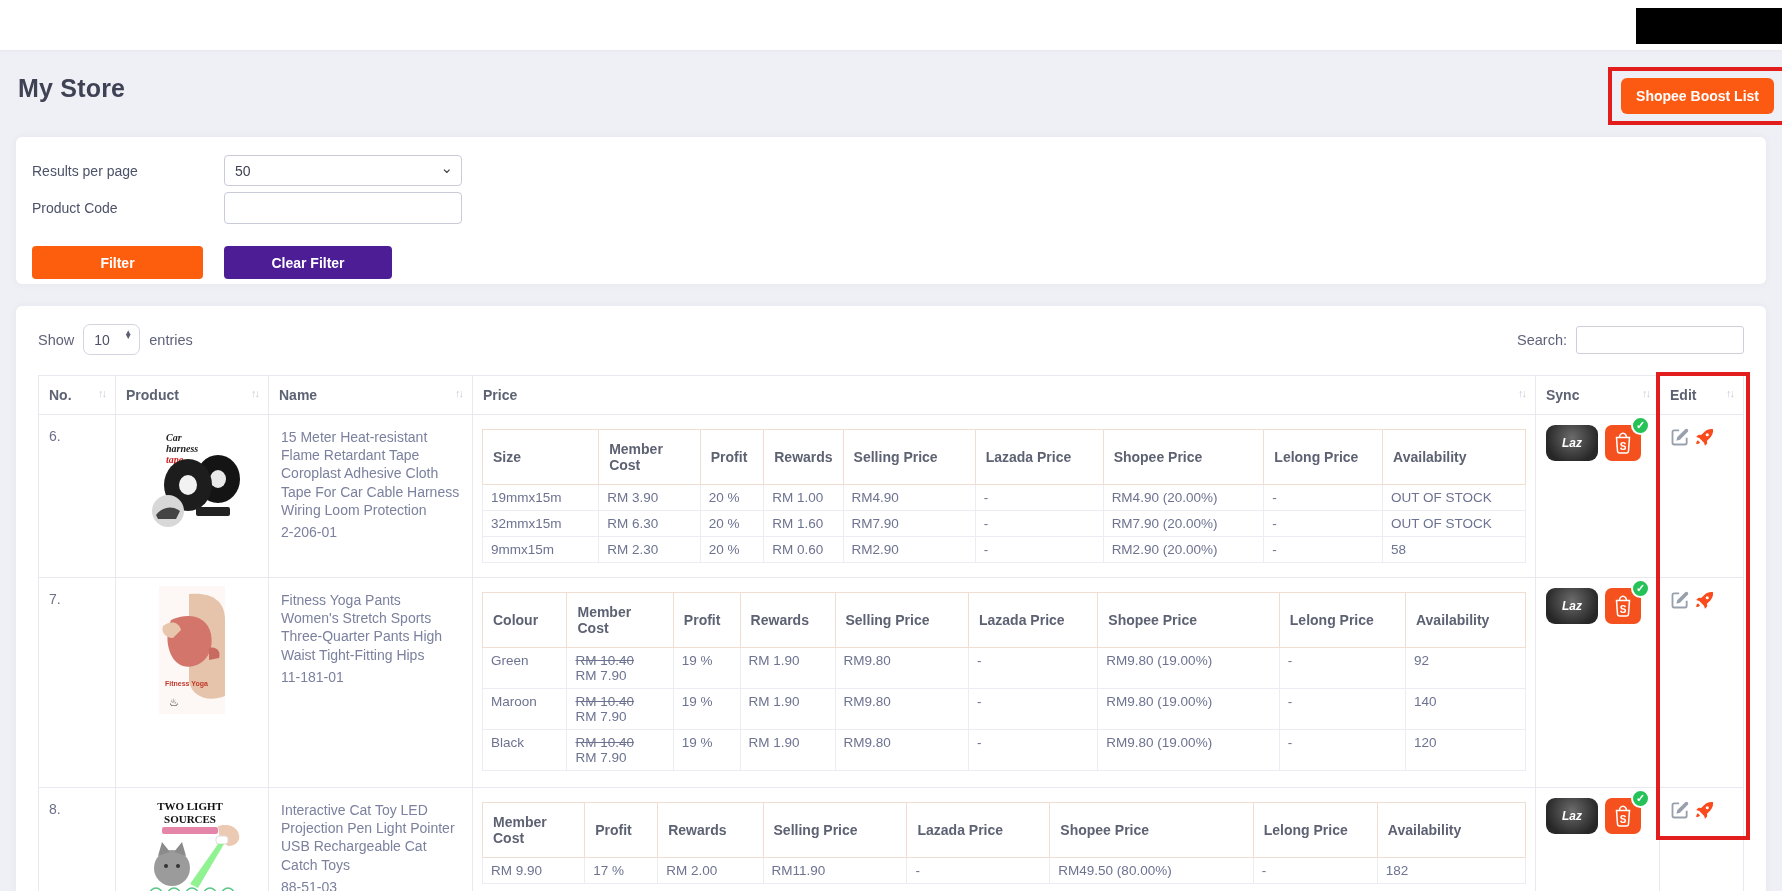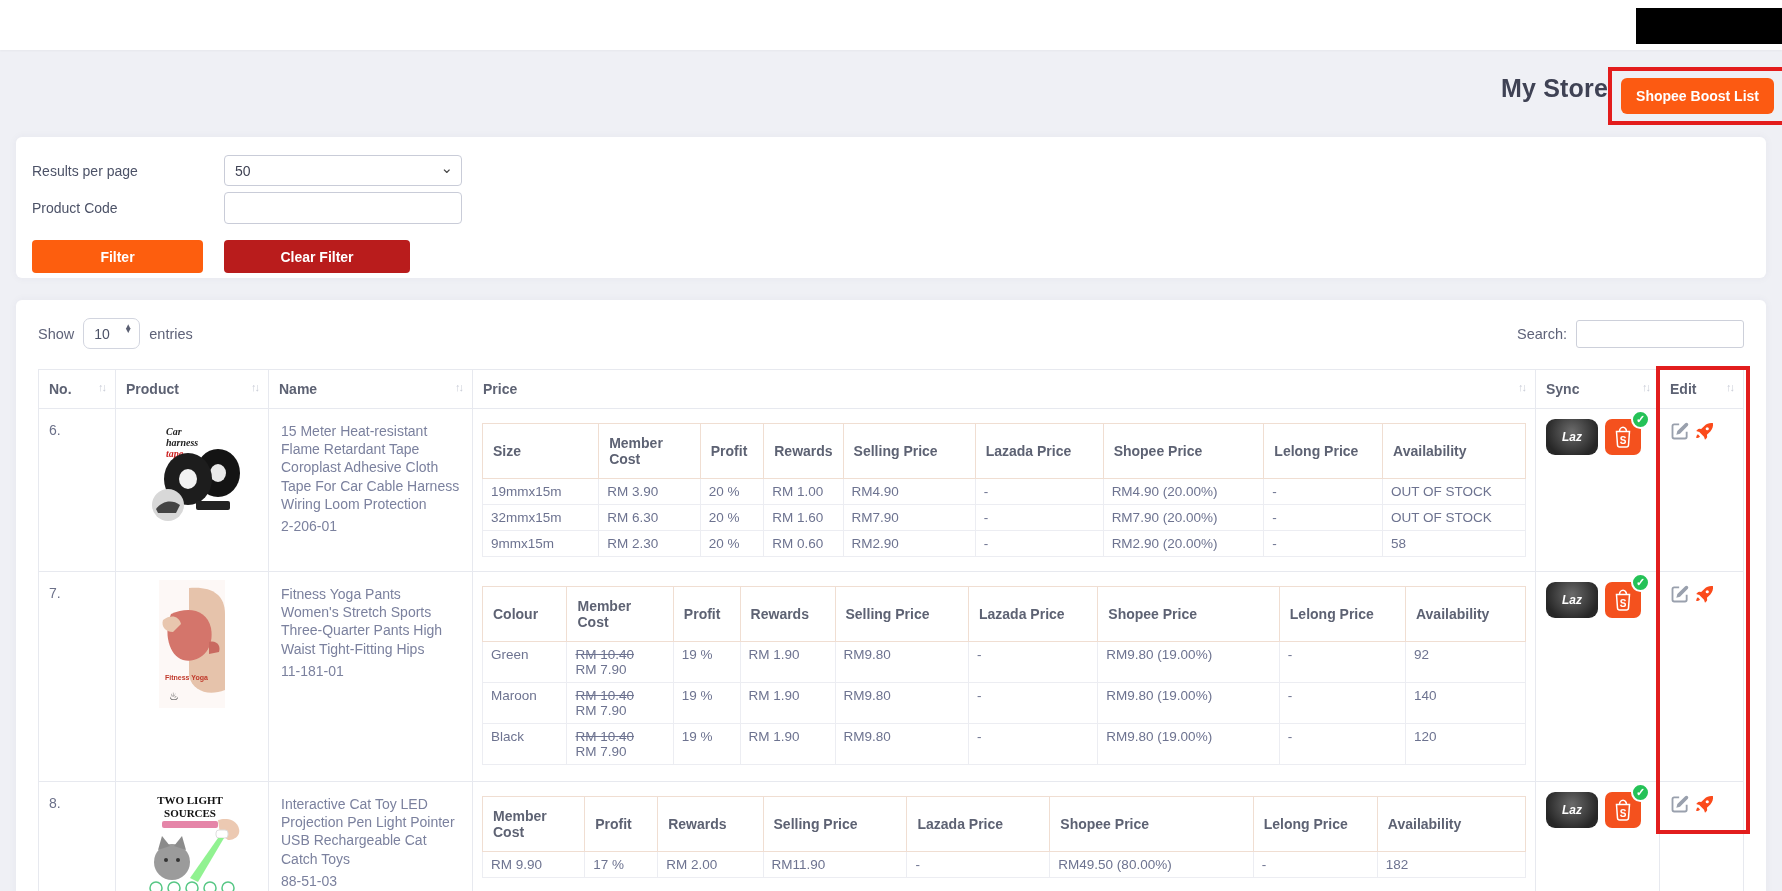--- a/index.html
+++ b/index.html
@@ -8,40 +8,40 @@
     width:1782px; height:891px; overflow:hidden;
     background:#eff0f5;
     font-family:"Liberation Sans", sans-serif;
     color:#6e7490;
   }
   
   .topbar { height:50px; background:#ffffff; position:relative; box-shadow:0 1px 2px rgba(0,0,0,.04); }
   .redaction { position:absolute; top:8px; right:0; width:146px; height:36px; background:#000; }
 
   
-  .page-head { display:flex; justify-content:flex-end; align-items:flex-start; padding:10px 0 0 18px; }
+  .page-head { display:flex; justify-content:space-between; align-items:flex-start; padding:10px 0 0 18px; }
   .page-title { font-size:25px; font-weight:700; color:#3f4254; margin:14px 0 0 0; letter-spacing:.2px; }
   .boost-wrap { border:4px solid #e31c1c; padding:7px 9px; margin-top:7px; margin-right:-5px; }
   .boost-btn { background:#fc5a12; color:#fff; font-weight:700; font-size:14px; padding:10px 15px;
                border:none; border-radius:6px; cursor:pointer; font-family:inherit; }
 
   
   .filter-card { margin:12px 16px 0; background:#fff; border-radius:6px; padding:18px 22px 5px 16px;
                  box-shadow:0 0 8px rgba(60,60,90,.05); }
   .filter-grid { display:grid; grid-template-columns:192px 238px; row-gap:6px; align-items:center; }
   .f-label { font-size:14px; color:#4c5267; }
   .f-select-wrap, .f-input-wrap { position:relative; }
   .f-select { width:238px; height:31px; border:1px solid #c9ccd8; border-radius:4px; background:#fff;
               font-size:14px; color:#3f4254; padding:0 26px 0 10px; appearance:none; font-family:inherit; }
   .f-select-wrap .chev { position:absolute; right:9px; top:4px; color:#444; font-size:15px; pointer-events:none; }
   .f-input { width:238px; height:32px; border:1px solid #c9ccd8; border-radius:4px; font-size:14px; padding:0 10px; font-family:inherit; }
   .btn-row { margin-top:16px; display:grid; grid-template-columns:192px 238px; }
-  .btn { height:33px; border:none; border-radius:4px; color:#fff; font-weight:700; font-size:14px; cursor:pointer; font-family:inherit; }
+  .btn { height:33px; border:none; border-radius:4px; color:#fff; font-weight:700; font-size:14px; cursor:pointer; font-family:inherit;margin-top:6px; }
   .btn-filter { width:171px; background:#fd5e0e; }
-  .btn-clear { width:186px; background:#b91c1c; }
+  .btn-clear { width:168px; background:#4c1d95; }
 
   
   .table-card { margin:22px 16px 0; background:#fff; border-radius:6px; padding:18px 22px;
                 box-shadow:0 0 8px rgba(60,60,90,.05); height:610px; }
   .controls { display:flex; justify-content:space-between; align-items:center; margin-bottom:20px; }
   .show-group { display:flex; align-items:center; gap:9px; font-size:14.5px; color:#5f6379; }
   .ps-wrap { position:relative; display:inline-block; }
   .ps-select { width:57px; height:31px; border:1px solid #d2d5df; border-radius:7px; appearance:none;
                font-size:14px; color:#4c5267; padding:0 20px 0 10px; background:#fff; font-family:inherit; }
   .ps-arrows { position:absolute; right:8px; top:7px; display:flex; flex-direction:column; line-height:.55;

